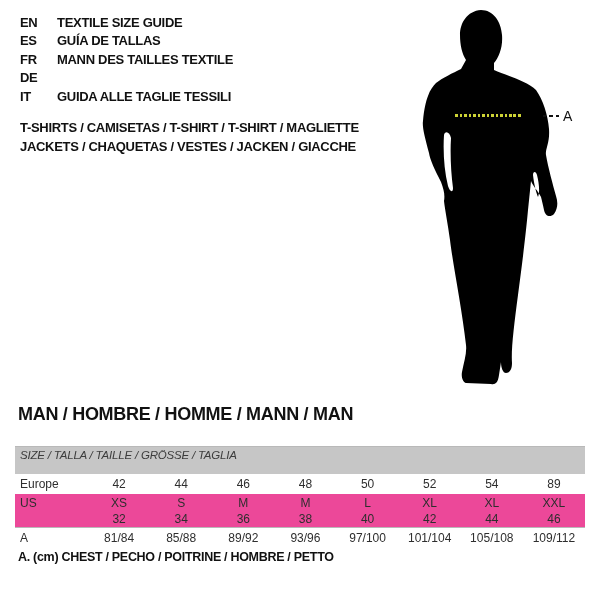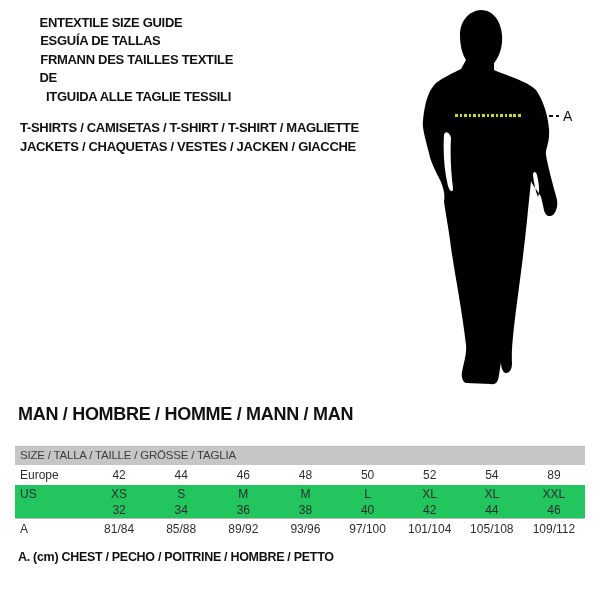--- a/index.html
+++ b/index.html
@@ -8,21 +8,21 @@
     background: #ffffff;
     position: relative;
     font-family: "Liberation Sans", sans-serif;
     color: #111;
     overflow: hidden;
   }
   
   .lang-list {
     position: absolute; left: 20px; top: 13px;
   }
-  .lang-row { display: flex; height: 18.5px; align-items: center; text-align: right; }
+  .lang-row { display: flex; height: 18.5px; align-items: center; }
   .lang-code {
     width: 37px; font-weight: bold; font-size: 13px; letter-spacing: -0.3px;
   }
   .lang-title {
     font-weight: bold; font-size: 13px; letter-spacing: -0.3px; white-space: nowrap;
   }
   
   .category-lines { position: absolute; left: 20px; top: 118px; }
   .category-line {
     font-weight: bold; font-size: 13px; letter-spacing: -0.3px;
@@ -54,24 +54,24 @@
   }
   
   .size-table {
     position: absolute; left: 15px; top: 446px; width: 570px;
     border-top: 1px solid #b9b9b9;
     font-size: 12px; color: #2e2e2e;
   }
   .thead {
     background: #c6c6c6; color: #3c3c3c;
     font-size: 11.5px; letter-spacing: -0.2px;
-    padding: 2px 0 4px 5px; height: 12px; line-height: 12px;
+    padding: 2px 0 13px 5px; height: 12px; line-height: 12px; font-style: italic;
   }
   .trow { display: flex; align-items: center; }
-  .trow.shade { background: #22c55e; }
+  .trow.shade { background: #ec4899; }
   .trow.topline { border-top: 1px solid #b9b9b9; }
   .row-europe { height: 20px; justify-content: flex-end; }
   .row-us     { height: 17px; }
   .row-blank  { height: 16px; }
   .row-a      { height: 20px; }
   .tlabel { width: 68px; padding-left: 5px; text-align: left; }
   .tcell  { flex: 1; text-align: center; }
 </style>
 </head>
 <body>

